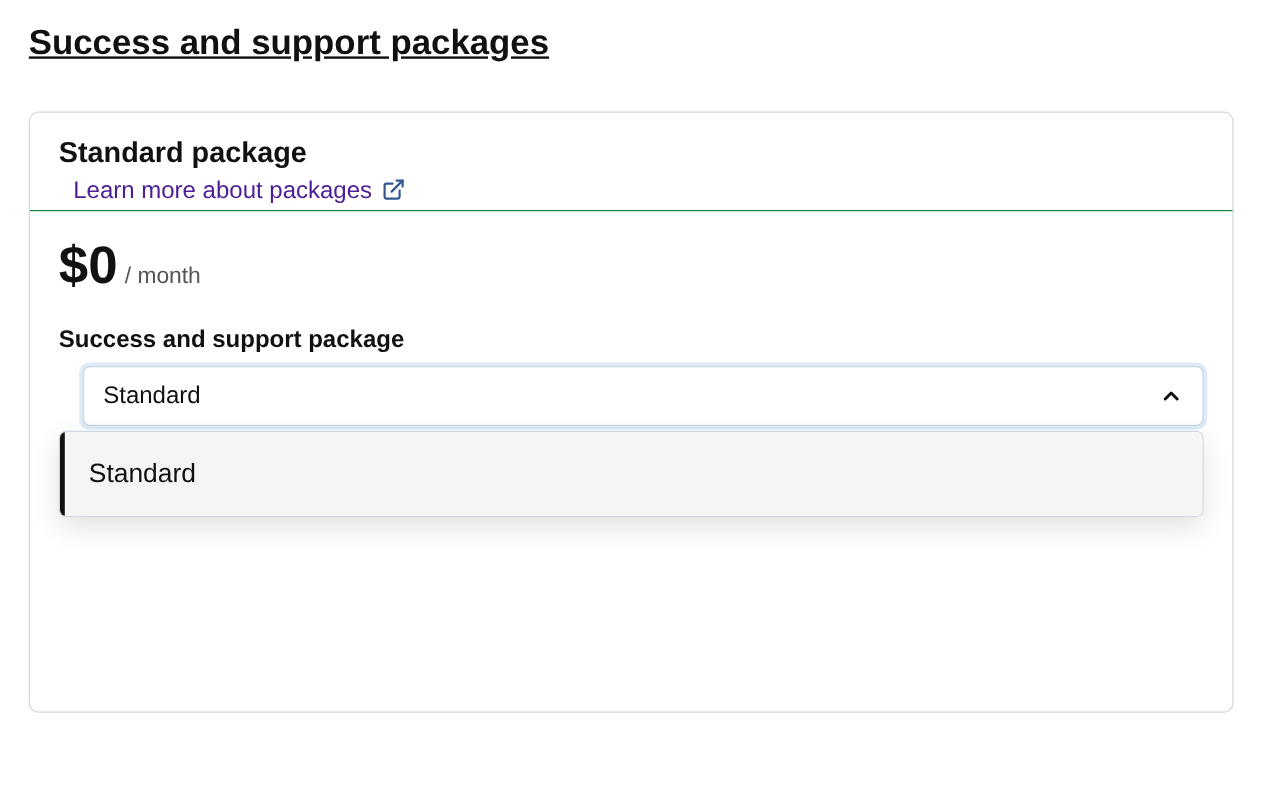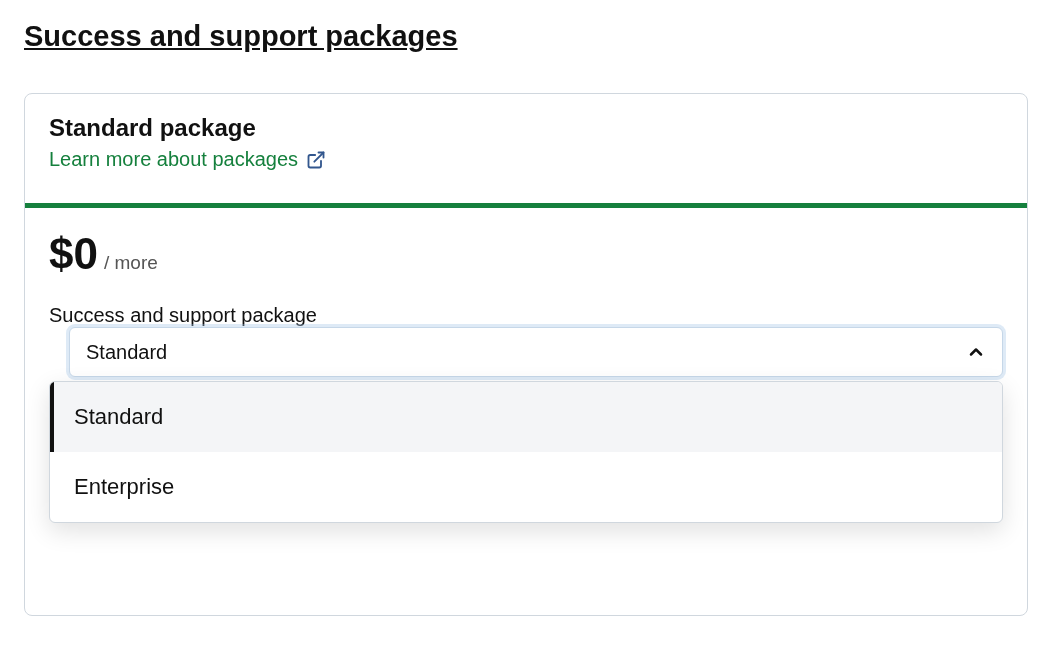--- a/index.html
+++ b/index.html
@@ -20,37 +20,37 @@
       color: #111;
       margin-bottom: 40px;
       text-decoration: underline;
     }
     .card {
       border: 1px solid #d0d7de;
       border-radius: 8px;
       background: #fff;
     }
     .card-header {
-      padding: 20px 24px 32px 24px;
-      border-bottom: 5px solid #15803d;
+      padding: 20px 24px 4px 24px;
+      border-bottom: 1px solid #15803d;
     }
     .card-title {
       font-size: 24px;
       font-weight: 700;
       color: #111;
       margin-bottom: 6px;
     }
     .learn-link {
       display: inline-flex;
-      align-items: center;
       gap: 8px;
       font-size: 20px;
-      color: #15803d;
+      color: #4c1d95;
       text-decoration: none;
       cursor: pointer;
+      margin-left: 12px;
     }
     .external-icon svg {
       width: 20px;
       height: 20px;
       display: block;
     }
     .card-body {
       padding: 24px 24px 28px 24px;
       position: relative;
     }
@@ -66,20 +66,22 @@
       color: #111;
       line-height: 1;
     }
     .price-period {
       font-size: 19px;
       color: #555;
     }
     .field-label {
       font-size: 20px;
       color: #111;
+      margin-bottom: 10px;
+      font-weight: bold;
     }
     .select-wrapper {
       position: relative;
       padding-left: 20px;
     }
     .select-control {
       width: 100%;
       height: 50px;
       border: 1.5px solid #c6d7e8;
       border-radius: 6px;
@@ -150,32 +152,31 @@
           <path d="M18 13v6a2 2 0 0 1-2 2H5a2 2 0 0 1-2-2V8a2 2 0 0 1 2-2h6"></path>
           <polyline points="15 3 21 3 21 9"></polyline>
           <line x1="10" y1="14" x2="21" y2="3"></line>
         </svg>
       </span>
     </a>
   </div>
   <div class="card-body">
     <div class="price-row">
       <span class="price-amount">$0</span>
-      <span class="price-period">/ more</span>
+      <span class="price-period">/ month</span>
     </div>
     <div class="field-label">Success and support package</div>
     <div class="select-wrapper">
       <div class="select-control">
         <span class="select-value">Standard</span>
         <span class="chevron-up-icon">
           <svg viewBox="0 0 24 24" fill="none" stroke="#111" stroke-width="3" stroke-linecap="round" stroke-linejoin="round">
             <polyline points="6 15 12 9 18 15"></polyline>
           </svg>
         </span>
       </div>
       <div class="dropdown">
         <div class="dropdown-option selected">Standard</div>
-        <div class="dropdown-option">Enterprise</div>
       </div>
     </div>
     <div class="dropdown-spacer"></div>
   </div>
 </div>
 
 </body></html>

